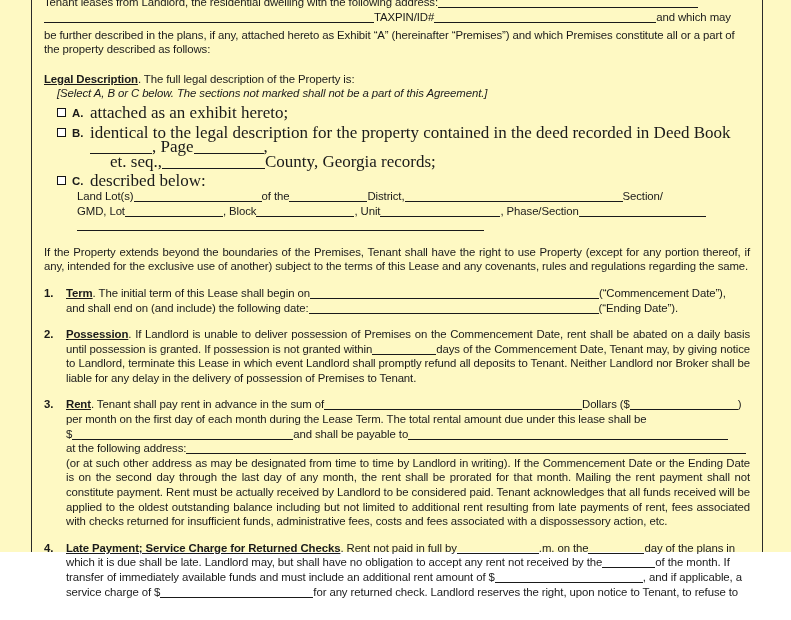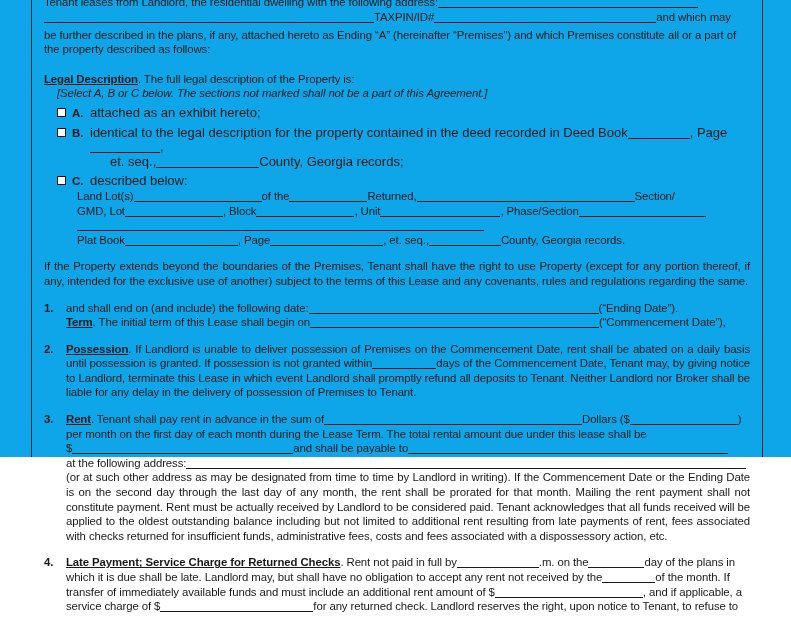--- a/index.html
+++ b/index.html
@@ -11,22 +11,22 @@
     width: 791px;
     height: 620px;
     overflow: hidden;
     font-family: "Liberation Sans", sans-serif;
     color: #1a1a1a;
   }
 
   #page {
     position: relative;
     width: 791px;
-    height: 457px;
-    background: #0ea5e9;
+    height: 552px;
+    background: #fef9c3;
     box-sizing: border-box;
   }
 
   
   .edge-rule {
     position: absolute;
     top: 0;
     bottom: 0;
     width: 1px;
     background: #2b2b2b;
@@ -105,23 +105,24 @@
   }
   .cblabel {
     flex: 0 0 auto;
     width: 18px;
     font-weight: bold;
     font-size: 11.4px;
     line-height: 14.6px;
   }
   .cbtext {
     flex: 1 1 auto;
-    font-size: 13px;
+    font-size: 17px;
     line-height: 14.6px;
     min-width: 0;
+    font-family: Liberation Serif, serif;
   }
 
   .indent-c { padding-left: 33px; }
   .spacer-md { height: 12px; }
   .spacer-lg { height: 15px; }
 </style>
 </head>
 <body>
 
 <div id="page">
@@ -132,21 +133,21 @@
   <div id="body-col">
 
     <div class="clip-top">
       <div class="ln"><span>Tenant leases from Landlord, the residential dwelling with the following address:</span><span class="blank" style="width:260px"></span></div>
     </div>
 
     <div class="ln" style="margin-top:2px;">
       <span class="blank" style="width:330px"></span><span>TAXPIN/ID#</span><span class="blank" style="width:222px"></span><span>and which may</span>
     </div>
 
-    <div class="para" style="margin-top:3px;">be further described in the plans, if any, attached hereto as Ending “A” (hereinafter “Premises”) and which Premises constitute all or a part of</div>
+    <div class="para" style="margin-top:3px;">be further described in the plans, if any, attached hereto as Exhibit “A” (hereinafter “Premises”) and which Premises constitute all or a part of</div>
     <div class="para">the property described as follows:</div>
 
     <div class="spacer-lg"></div>
 
     <div class="ln">
       <span class="bold u">Legal Description</span><span>. The full legal description of the Property is:</span>
     </div>
     <div class="ln it" style="padding-left:13px;">[Select A, B or C below. The sections not marked shall not be a part of this Agreement.]</div>
 
     <div class="cbrow" style="padding-left:13px;">
@@ -165,47 +166,44 @@
     </div>
 
     <div class="cbrow" style="padding-left:13px;">
       <span class="cbox"></span>
       <span class="cblabel">C.</span>
       <span class="cbtext">described below:</span>
     </div>
 
     <div class="indent-c">
       <div class="ln">
-        <span>Land Lot(s)</span><span class="blank" style="width:128px"></span><span>of the</span><span class="blank" style="width:78px"></span><span>Returned,</span><span class="blank" style="width:218px"></span><span>Section/</span>
+        <span>Land Lot(s)</span><span class="blank" style="width:128px"></span><span>of the</span><span class="blank" style="width:78px"></span><span>District,</span><span class="blank" style="width:218px"></span><span>Section/</span>
       </div>
       <div class="ln">
         <span>GMD, Lot</span><span class="blank" style="width:98px"></span><span>, Block</span><span class="blank" style="width:98px"></span><span>, Unit</span><span class="blank" style="width:120px"></span><span>, Phase/Section</span><span class="blank" style="width:127px"></span>
       </div>
       <div class="ln">
         <span class="blank" style="width:407px"></span>
       </div>
-      <div class="ln">
-        <span>Plat Book</span><span class="blank" style="width:113px"></span><span>, Page</span><span class="blank" style="width:113px"></span><span>, et. seq.,</span><span class="blank" style="width:72px"></span><span>County, Georgia records.</span>
-      </div>
     </div>
 
     <div class="spacer-md"></div>
 
     <div class="para">If the Property extends beyond the boundaries of the Premises, Tenant shall have the right to use Property (except for any portion thereof, if any, intended for the exclusive use of another) subject to the terms of this Lease and any covenants, rules and regulations regarding the same.</div>
 
     <div class="spacer-md"></div>
 
     <div class="row">
       <div class="num">1.</div>
       <div class="row-body">
         <div class="ln">
+          <span class="bold u">Term</span><span>. The initial term of this Lease shall begin on</span><span class="blank" style="width:289px"></span><span>(“Commencement Date”),</span>
+        </div>
+        <div class="ln">
           <span>and shall end on (and include) the following date:</span><span class="blank" style="width:290px"></span><span>(“Ending Date”).</span>
-        </div>
-        <div class="ln">
-          <span class="bold u">Term</span><span>. The initial term of this Lease shall begin on</span><span class="blank" style="width:289px"></span><span>(“Commencement Date”),</span>
         </div>
       </div>
     </div>
 
     <div class="spacer-md"></div>
 
     <div class="row">
       <div class="num">2.</div>
       <div class="row-body">
         <div class="para"><span class="bold u">Possession</span><span>. If Landlord is unable to deliver possession of Premises on the Commencement Date, rent shall be abated on a daily basis until possession is granted. If possession is not granted within</span><span class="blank" style="width:64px"></span><span>days of the Commencement Date, Tenant may, by giving notice to Landlord, terminate this Lease in which event Landlord shall promptly refund all deposits to Tenant. Neither Landlord nor Broker shall be liable for any delay in the delivery of possession of Premises to Tenant.</span></div>

